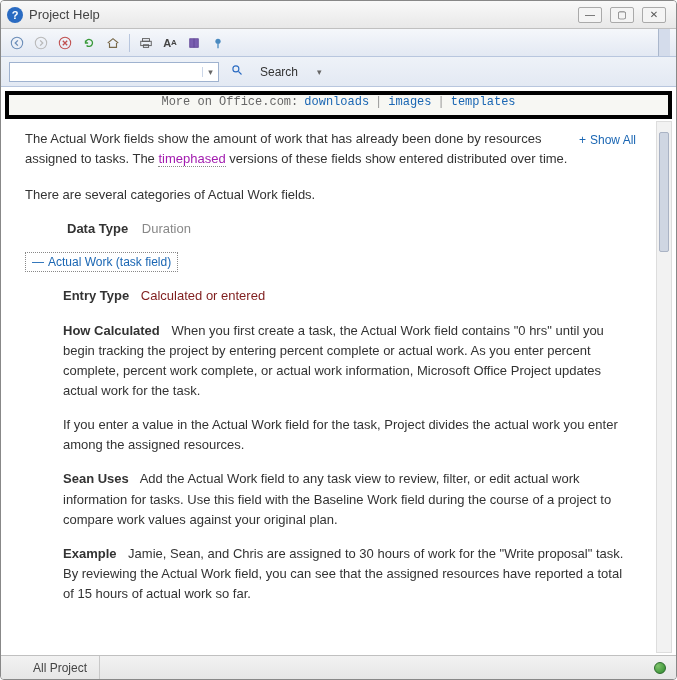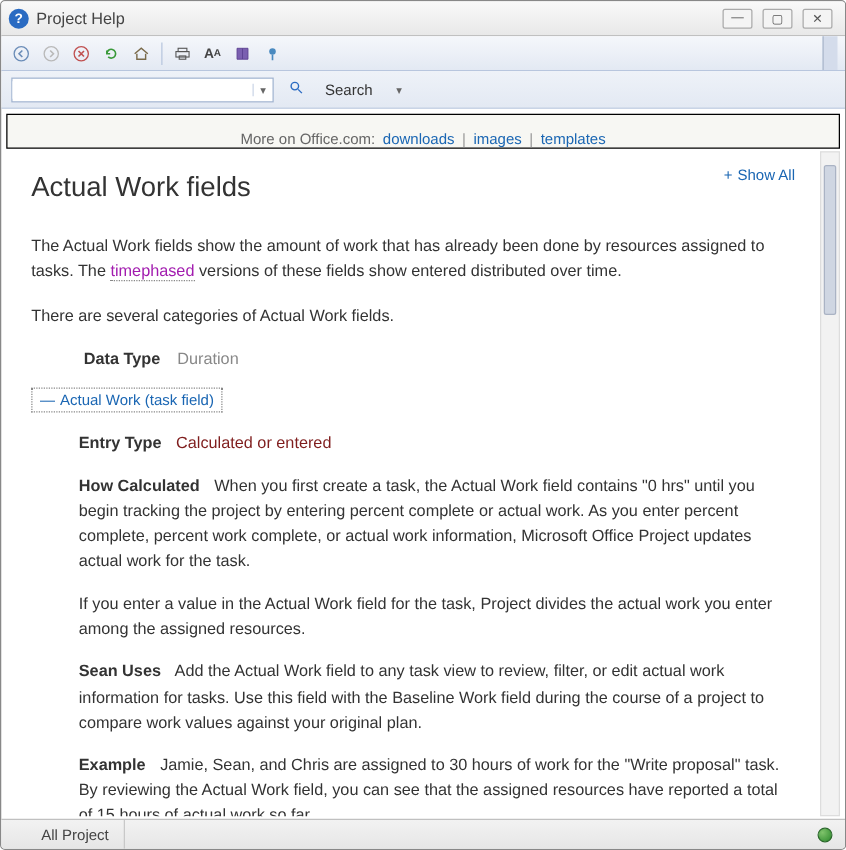--- a/index.html
+++ b/index.html
@@ -108,28 +108,29 @@
     padding: 0 6px;
     font-size: 12px;
     color: #333;
   }
   .search-btn .mag { color: #2a6bc2; }
 
   
   .morerow {
     height: 28px;
     background: #f7f7f3;
-    border: 1px solid #000000;
+    border: 4px solid #000000;
     margin: 4px;
     display: flex;
-    align-items: flex-end;
+    align-items: flex-start;
     justify-content: center;
     gap: 6px;
     font-size: 12px;
     color: #666;
+    font-family: Liberation Mono, monospace;
   }
   .morerow a { color: #1a66b3; text-decoration: none; }
   .morerow .sep { color: #999; }
 
   
   .content-wrap {
     position: absolute;
     top: 120px;
     left: 6px;
     right: 22px;
@@ -328,21 +329,20 @@
 </div>
 
 <div class="body-scrollbar">
   <div class="thumb"></div>
 </div>
 
 <div class="content-wrap">
   <div class="show-all">
     <span class="plus">+</span><span>Show All</span>
   </div>
-  <h1 class="page-title">Actual Work fields</h1>
 
   <p class="body">
     <span>The Actual Work fields show the amount of work that has already been done by resources assigned to tasks. The </span><span class="term-dotted">timephased</span><span> versions of these fields show entered distributed over time.</span>
   </p>
 
   <p class="body">There are several categories of Actual Work fields.</p>
 
   <div class="field-row">
     <span class="field-label">Data Type</span>
     <span class="field-value">Duration</span>

